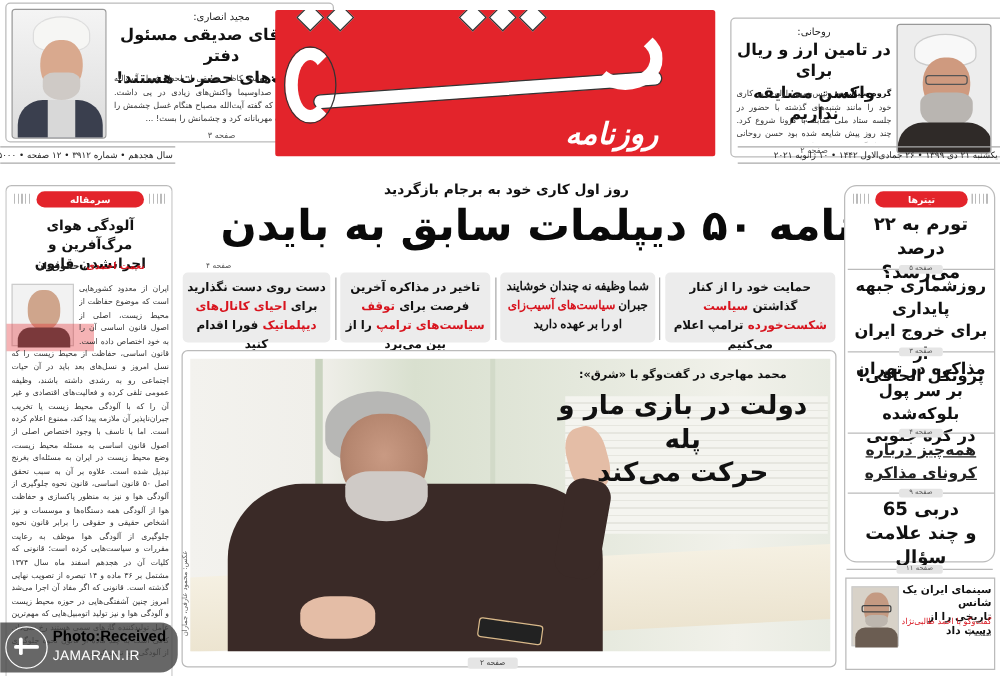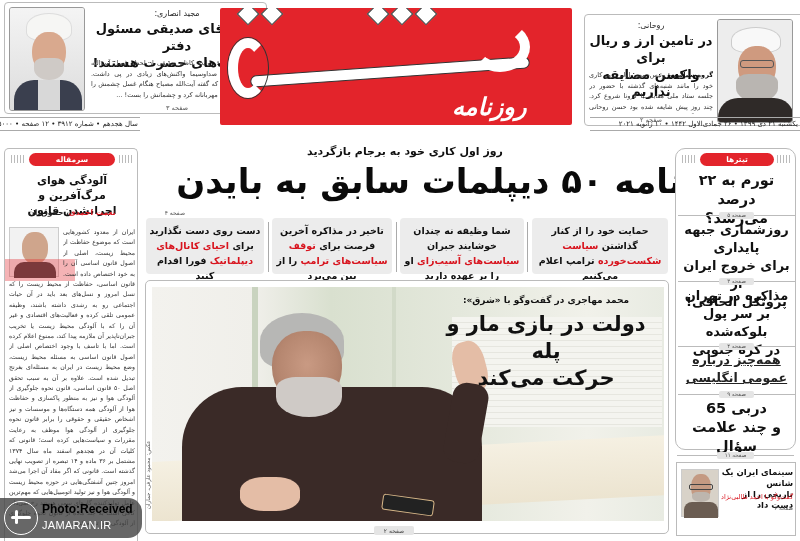--- a/index.html
+++ b/index.html
@@ -139,21 +139,21 @@
 <div class="abs super" style="left:145px; top:145px; width:520px;">روز اول کاری خود به برجام بازگردید</div>
 <div class="abs main-headline" style="left:145px; top:158px; width:520px; line-height:46px;margin-left:24px;">نامه ۵۰ دیپلمات سابق به بایدن</div>
 <div class="abs page-ref" style="left:145px; top:209px; width:40px; text-align:right; font-size:6px;">صفحه ۴</div>
 
 <div class="abs sub-box" style="left:532px; top:218px; width:136px; height:56px;">
   <span>حمایت خود را از کنار گذاشتن</span>
   <span class="red">سیاست شکست‌خورده</span>
   <span>ترامپ اعلام می‌کنیم</span>
 </div>
 <div class="abs sub-divider" style="left:527px; top:222px; height:50px;"></div>
-<div class="abs sub-box" style="left:400px; top:218px; width:124px; height:56px;">
+<div class="abs sub-box" style="left:400px; top:218px; width:124px; height:56px;font-family:Liberation Serif, serif;">
   <span>شما وظیفه نه چندان خوشایند جبران</span>
   <span class="red">سیاست‌های آسیب‌زای</span>
   <span>او را بر عهده دارید</span>
 </div>
 <div class="abs sub-divider" style="left:396px; top:222px; height:50px;"></div>
 <div class="abs sub-box" style="left:272px; top:218px; width:120px; height:56px;">
   <span>تاخیر در مذاکره آخرین فرصت برای</span>
   <span class="red">توقف سیاست‌های ترامپ</span>
   <span>را از بین می‌برد</span>
 </div>
@@ -249,21 +249,21 @@
     <div>در کره جنوبی</div>
   </div>
   <div class="abs sep-row" style="left:2px; top:194px; width:117px;">
     <div class="ln"></div>
       <div class="tg">صفحه ۴</div>
       <div class="ln"></div>
   </div>
 
   <div class="abs side-head-lt" style="left:2px; top:202px; width:117px;text-decoration:underline;">
     <div>همه‌چیز درباره</div>
-    <div>عمومی انگلیسی</div>
+    <div>کرونای مذاکره</div>
   </div>
   <div class="abs sep-row" style="left:2px; top:242px; width:117px;">
     <div class="ln"></div>
       <div class="tg">صفحه ۹</div>
       <div class="ln"></div>
   </div>
 
   <div class="abs side-head" style="left:2px; top:250px; width:117px;">
     <div>دربی 65</div>
     <div>و چند علامت سؤال</div>

